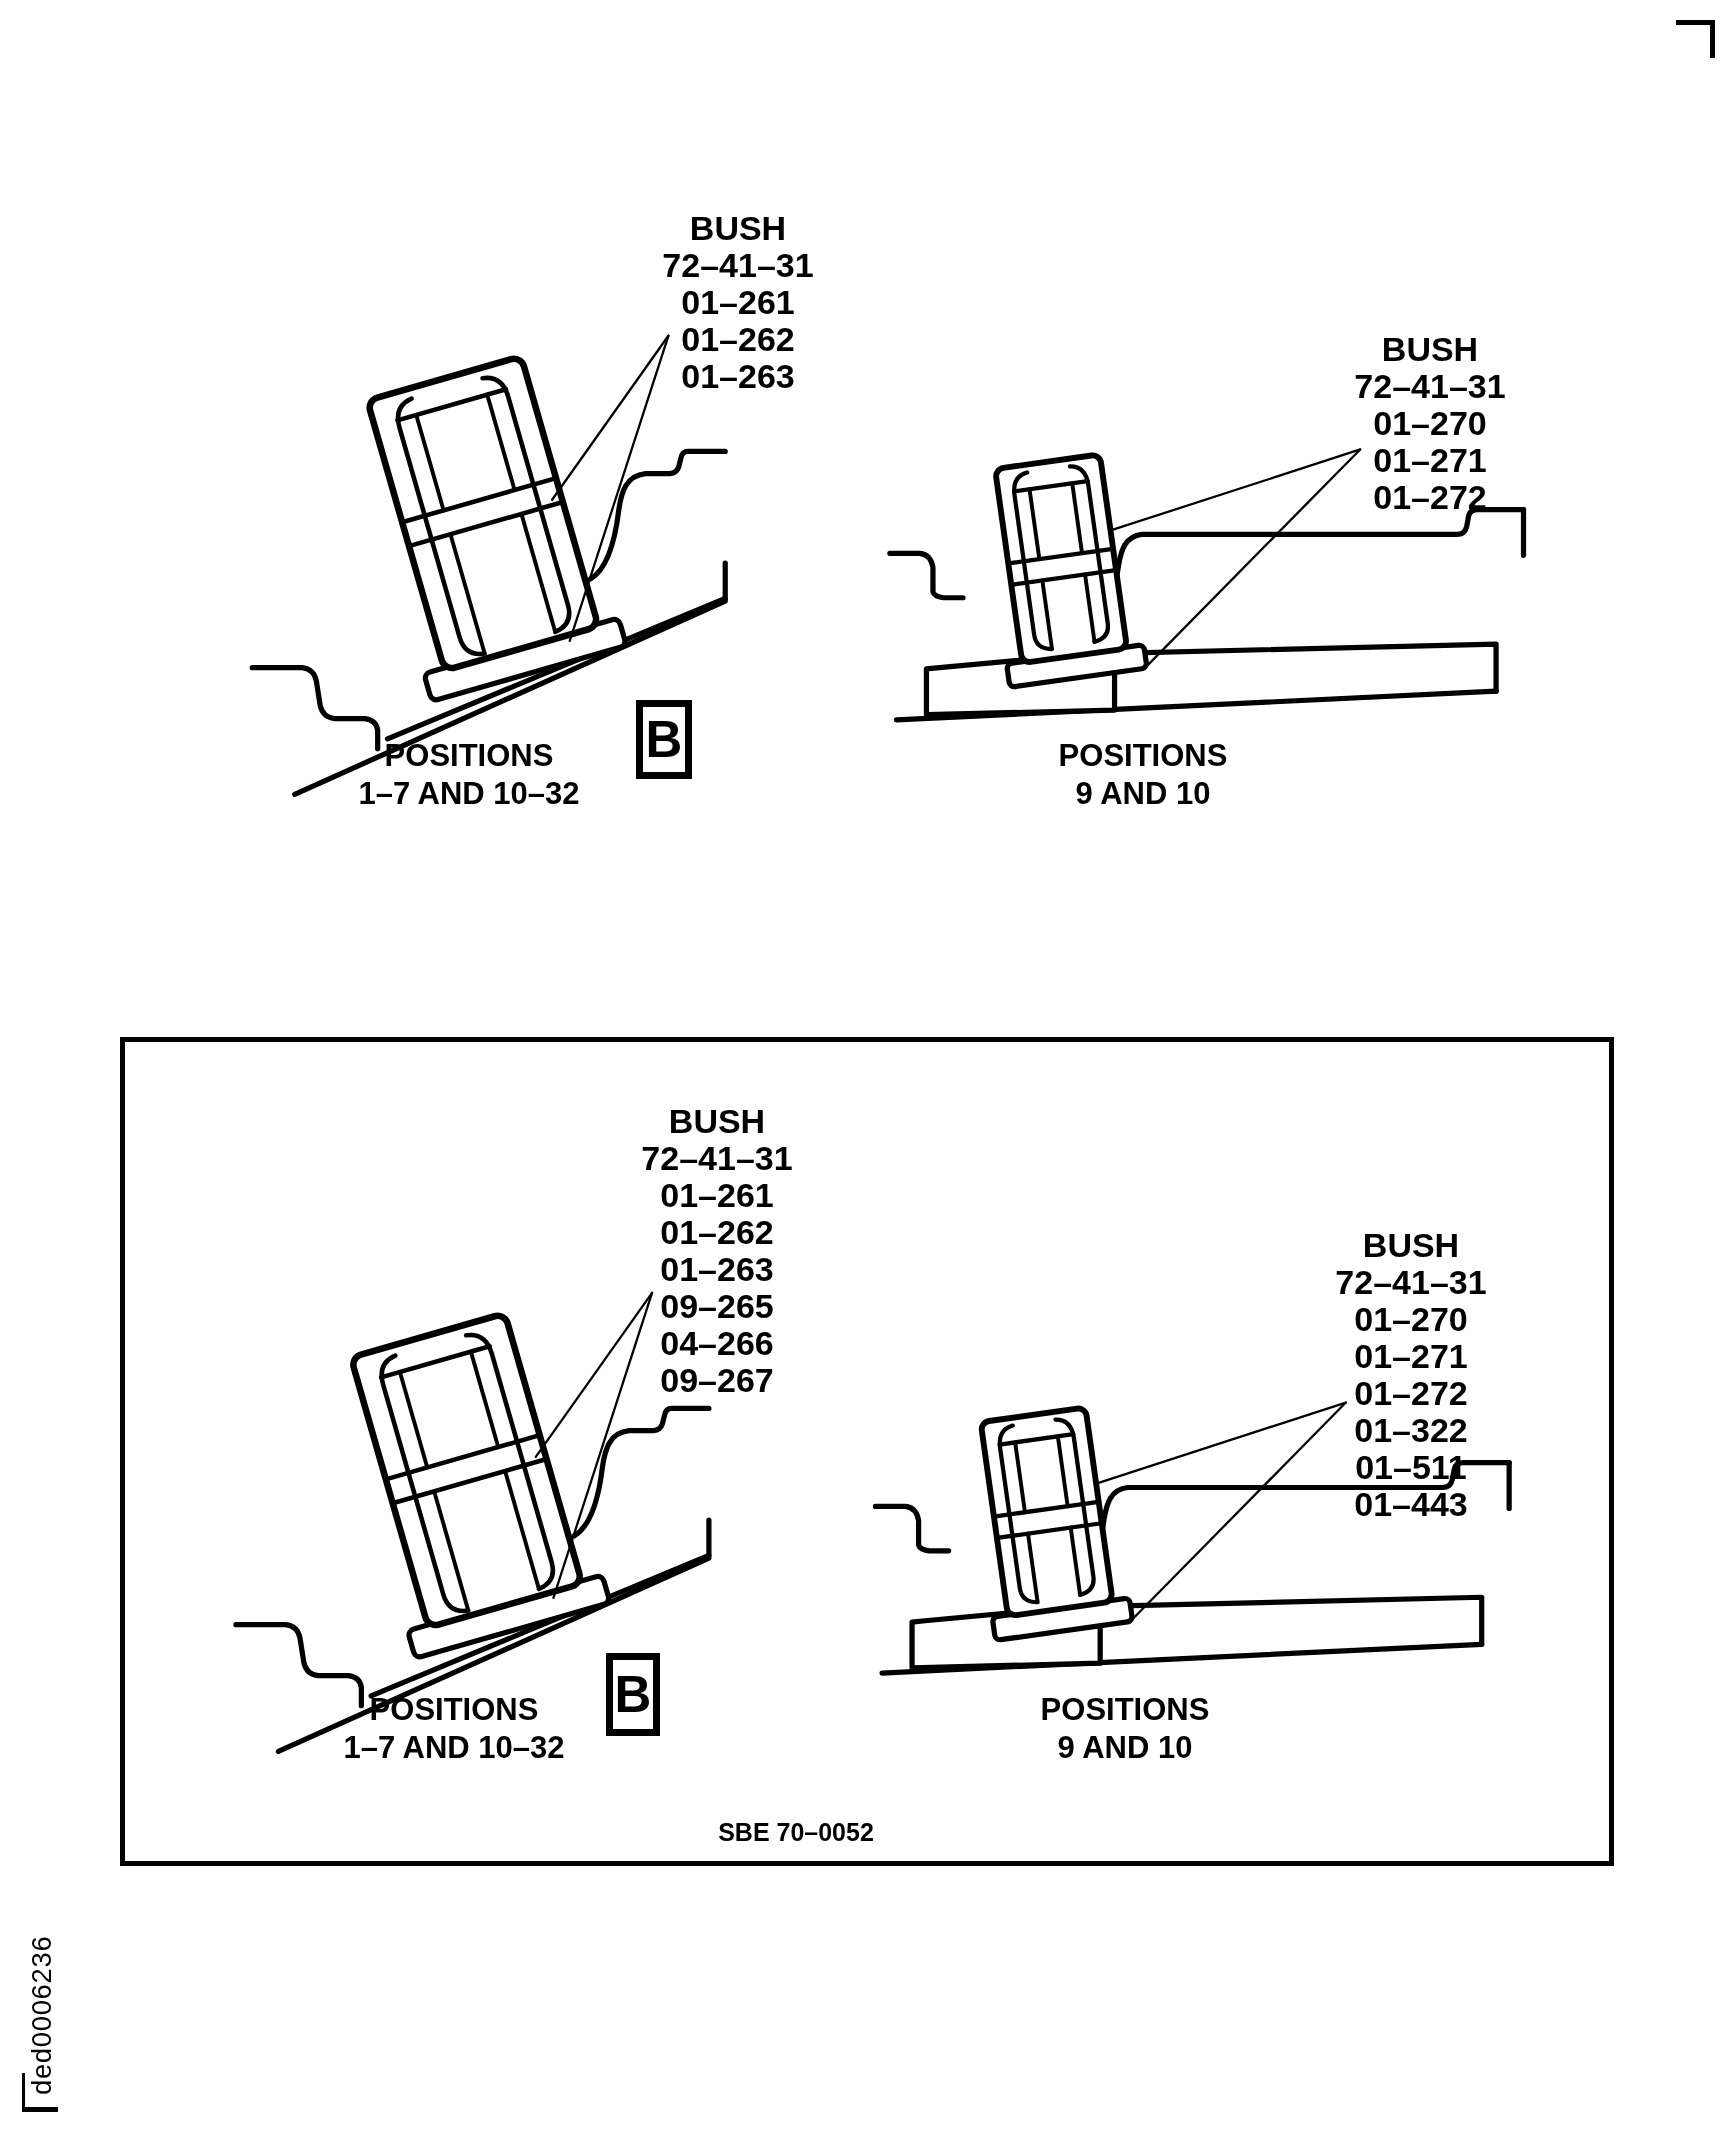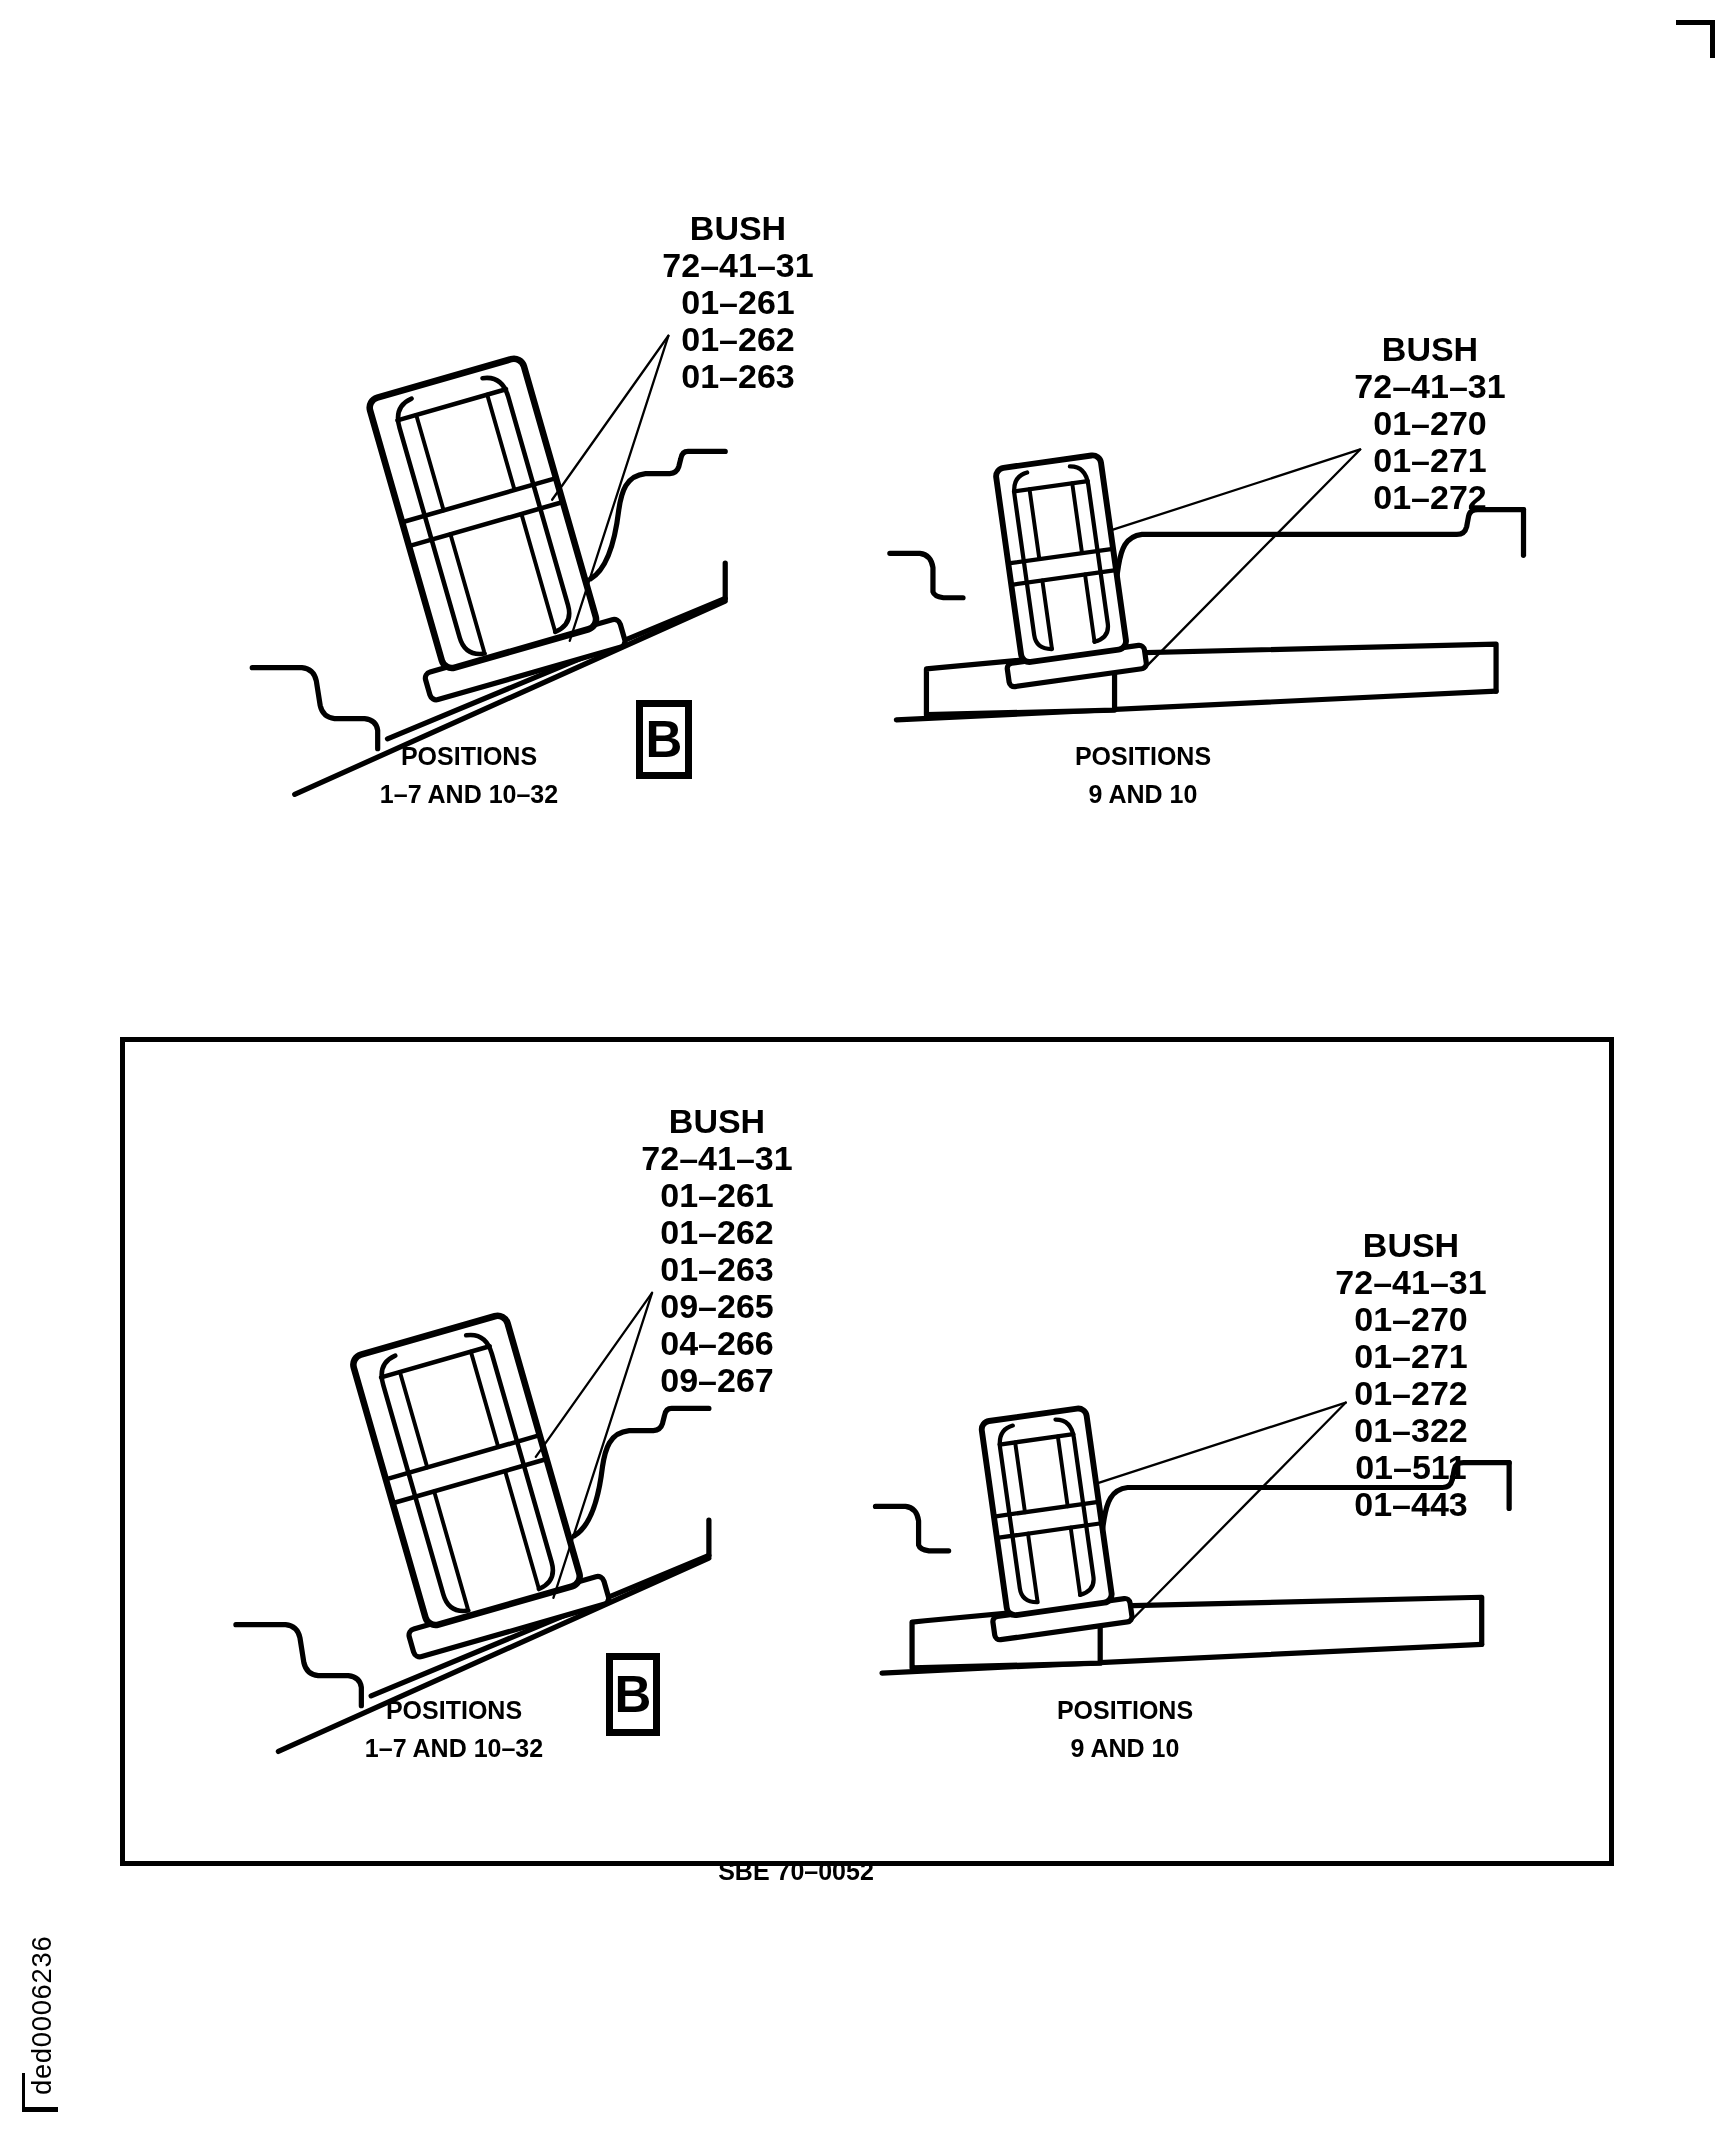--- a/index.html
+++ b/index.html
@@ -7,21 +7,21 @@
     width:1732px;height:2129px;position:relative;overflow:hidden;
     font-family:"Liberation Sans", sans-serif;color:#000;
   }
   #art{position:absolute;left:0;top:0;}
   .lbl{
     position:absolute;text-align:center;font-weight:bold;font-size:34px;
     line-height:37px;white-space:nowrap;transform:translateX(-50%);
   }
   .lbl8{line-height:37px;}
   .cap{
-    position:absolute;text-align:center;font-weight:bold;font-size:25px;
+    position:absolute;text-align:center;font-weight:bold;font-size:31px;
     line-height:38px;white-space:nowrap;transform:translateX(-50%);
   }
   .bbox{
     position:absolute;border:7.2px solid #000;background:#fff;
     display:flex;align-items:center;justify-content:center;
     font-weight:bold;font-size:51px;
   }
   .figure-frame{
     position:absolute;left:120px;top:1037px;width:1484px;height:819px;
     border:5.9px solid #000;background:transparent;
@@ -162,14 +162,14 @@
 
 <div class="cap" style="left:1125px;top:1691px;">
   <div>POSITIONS</div>
   <div>9 AND 10</div>
 </div>
 
 <div class="bbox" style="left:606px;top:1653px;width:40px;height:69px;">
   <span>B</span>
 </div>
 
-<div class="drawno" style="left:796px;top:1857px;">SBE 70–0052</div>
+<div class="drawno" style="left:796px;top:1818px;">SBE 70–0052</div>
 
 
 </body></html>

